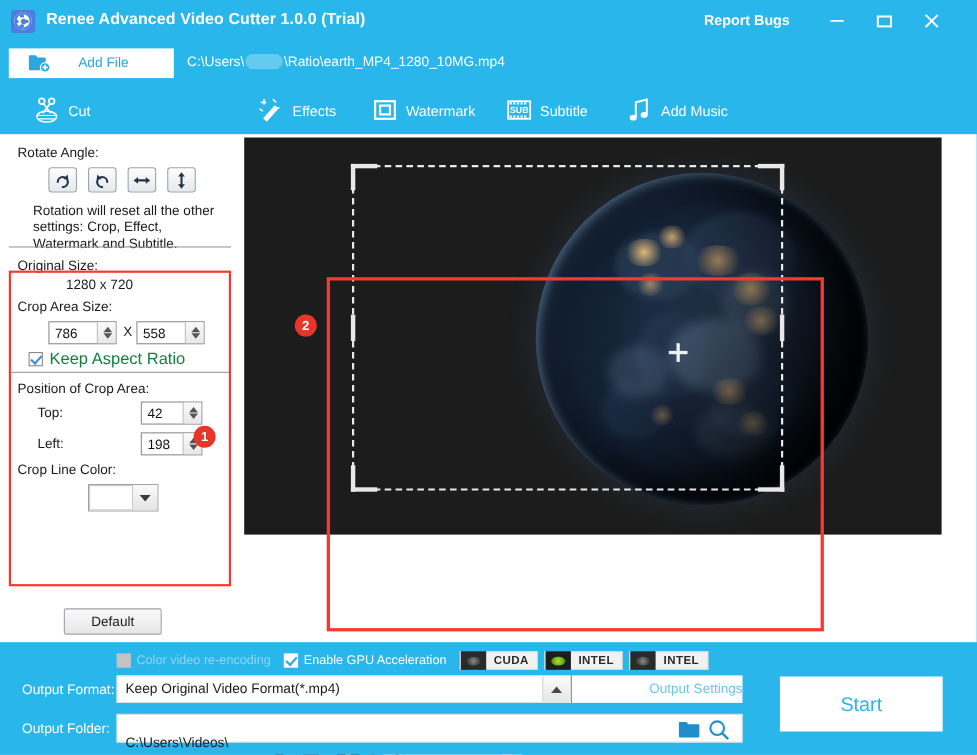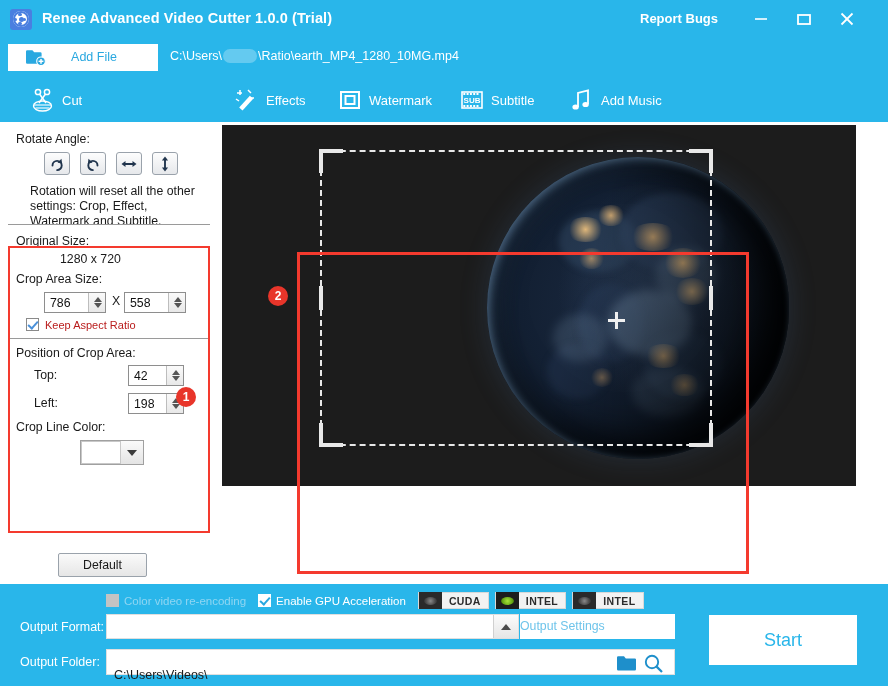--- a/index.html
+++ b/index.html
@@ -154,21 +154,21 @@
   .chk { position: absolute; display: flex; align-items: center; gap: 6px; cursor: pointer; }
   .chkbox {
     width: 13px; height: 13px; border: 1px solid #8a8a8a; background: #fff;
     position: relative; flex: none;
   }
   .chkbox.on::after {
     content: ""; position: absolute; left: 3px; top: 0px; width: 4px; height: 8px;
     border: solid #4a90d9; border-width: 0 2px 2px 0; transform: rotate(42deg);
   }
   #keep-ratio { left: 18px; top: 194px; }
-  #keep-ratio .ctext { font-size: 11px; color: #b91c1c; }
+  #keep-ratio .ctext { font-size: 15px; color: #15803d; }
 
   #pos-title { position: absolute; left: 8px; top: 222px; }
   #lbl-top { position: absolute; left: 26px; top: 244px; }
   #lbl-left { position: absolute; left: 26px; top: 272px; }
   #spin-top { left: 120px; top: 241px; width: 56px; }
   #spin-top input { width: 39px; }
   #spin-left { left: 120px; top: 269px; width: 56px; }
   #spin-left input { width: 39px; }
 
   #color-title { position: absolute; left: 8px; top: 296px; }
@@ -316,21 +316,21 @@
     background: linear-gradient(to bottom,#fbfbfb,#e6e6e6);
     border-left: 1px solid #d0d0d0; cursor: pointer;
   }
   #format-field .fbtn::after {
     content: ""; position: absolute; left: 7px; top: 9px; width: 0; height: 0;
     border-left: 5px solid transparent; border-right: 5px solid transparent;
     border-bottom: 6px solid #4a4a4a;
   }
   #output-settings-btn {
     position: absolute; left: 520px; top: 614px; width: 155px; height: 25px;
-    background: #fff; text-align: left; line-height: 25px;
+    background: #fff; text-align: right; line-height: 25px;
     font-size: 12.3px; color: #6ec4ea; cursor: pointer;
   }
   #folder-field {
     position: absolute; left: 106px; top: 649px; width: 569px; height: 26px;
     background: #fff; border: 1px solid #dfdfdf;
   }
   #folder-field .ftext {
     position: absolute; left: 7px; top: 18px; font-size: 12.5px; color: #1a1a1a;
   }
   #folder-icon { position: absolute; right: 38px; top: 5px; width: 19px; height: 16px; cursor: pointer; }
@@ -658,20 +658,21 @@
         <span class="gi">
             <span class="eye"></span>
           </span>
         <span class="gt">INTEL</span>
       </div>
     </div>
   </div>
 
   <div class="outlabel" id="lbl-format">Output Format:</div>
   <div id="format-field">
+    <span class="ftext">Keep Original Video Format(*.mp4)</span>
     <span class="fbtn"></span>
   </div>
   <div id="output-settings-btn">Output Settings</div>
 
   <div class="outlabel" id="lbl-folder">Output Folder:</div>
   <div id="folder-field">
     <span class="ftext">C:\Users\Videos\</span>
     <span id="folder-icon">
       <svg width="19" height="16" viewBox="0 0 19 16">
         <path d="M0 2.5 A1.2 1.2 0 0 1 1.2 1.3 H7 L8.8 3.4 H17.8 A1.2 1.2 0 0 1 19 4.6 V14.2 A1.2 1.2 0 0 1 17.8 15.4 H1.2 A1.2 1.2 0 0 1 0 14.2 Z" fill="#1e8fcb"></path>

